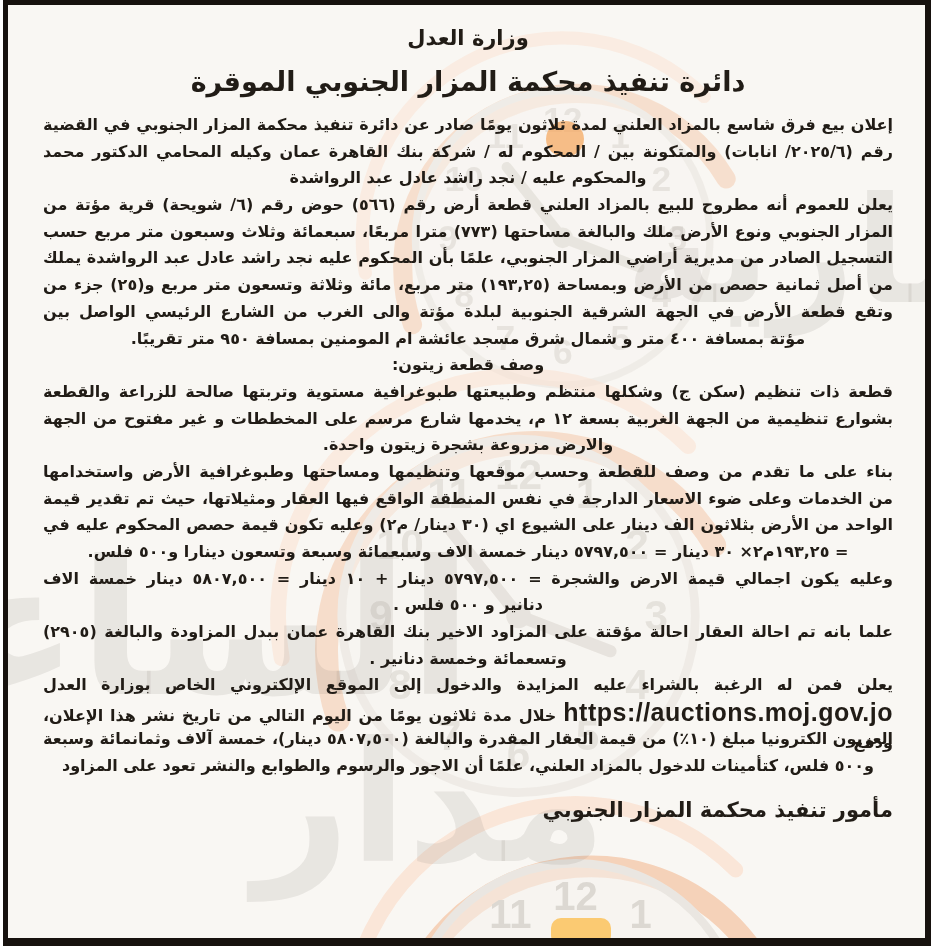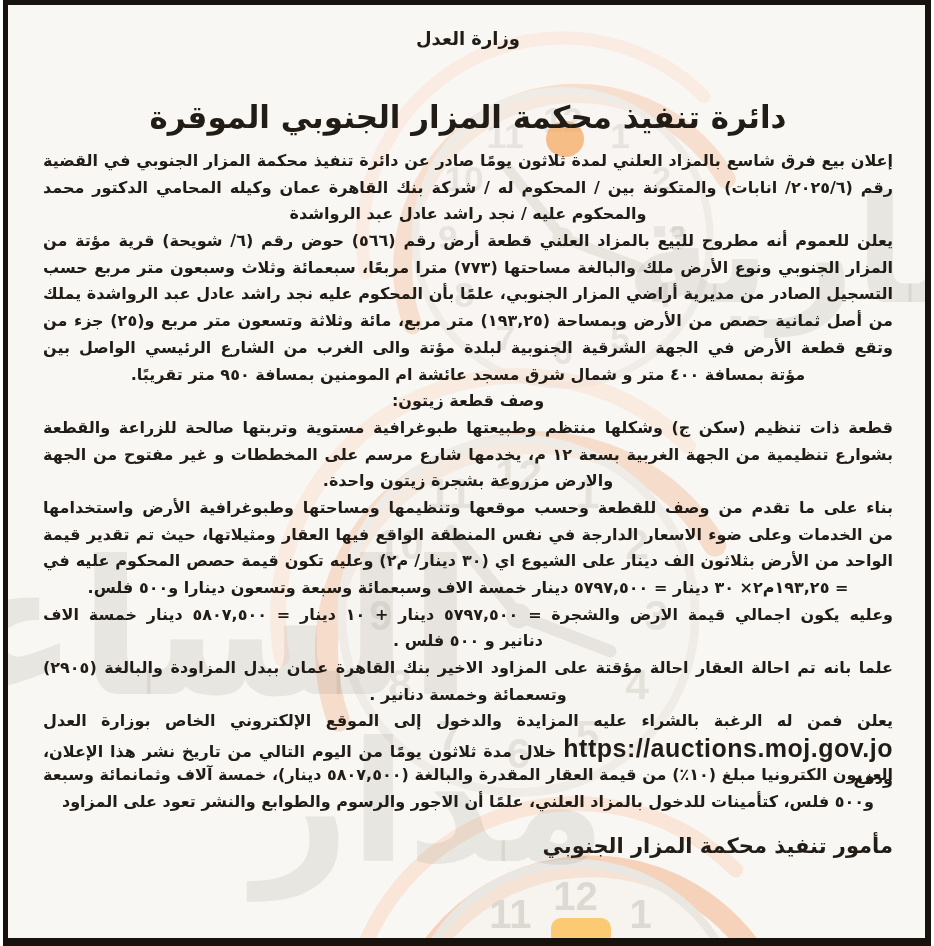--- a/index.html
+++ b/index.html
@@ -7,22 +7,22 @@
   .sheet{position:absolute;top:0;left:0;width:934px;height:946px;background:#ffffff;}
   .frame{
     position:absolute;top:0;left:3px;right:3px;bottom:0;
     border-top:5px solid #17120e;border-bottom:8px solid #17120e;
     border-left:5px solid #17120e;border-right:6px solid #17120e;
     background:#f9f7f3;overflow:hidden;box-sizing:border-box;
   }
   .wm{position:absolute;top:0;left:0;width:100%;height:100%;z-index:0;pointer-events:none;}
   .content{position:relative;z-index:1;padding:0 32px 0 35px;color:#211c16;}
   .hdr{text-align:center;padding-top:12px;font-weight:bold;}
-  .hdr .h1{font-size:18px;line-height:43px;}
-  .hdr .h2{font-size:31px;line-height:43px;margin-top:36px;}
+  .hdr .h1{font-size:21px;line-height:43px;}
+  .hdr .h2{font-size:27px;line-height:43px;}
   .hdr .h3{font-size:24px;line-height:43px;}
   .bodytxt{margin-top:9px;font-weight:bold;font-size:16px;}
   .line{height:26.7px;line-height:26.7px;overflow:hidden;}
   .j{text-align:justify;text-align-last:justify;}
   .r{text-align:center;}
   .url-line{overflow:visible;}
   .url{font-family:Liberation Sans, sans-serif;font-size:25px;font-weight:600;
        direction:ltr;unicode-bidi:embed;letter-spacing:0.5px;}
   .signature{margin-top:16px;text-align:right;padding-left:45px;font-weight:bold;font-size:21px;line-height:30px;}
   .blob{position:absolute;border-radius:50%;z-index:0;}

